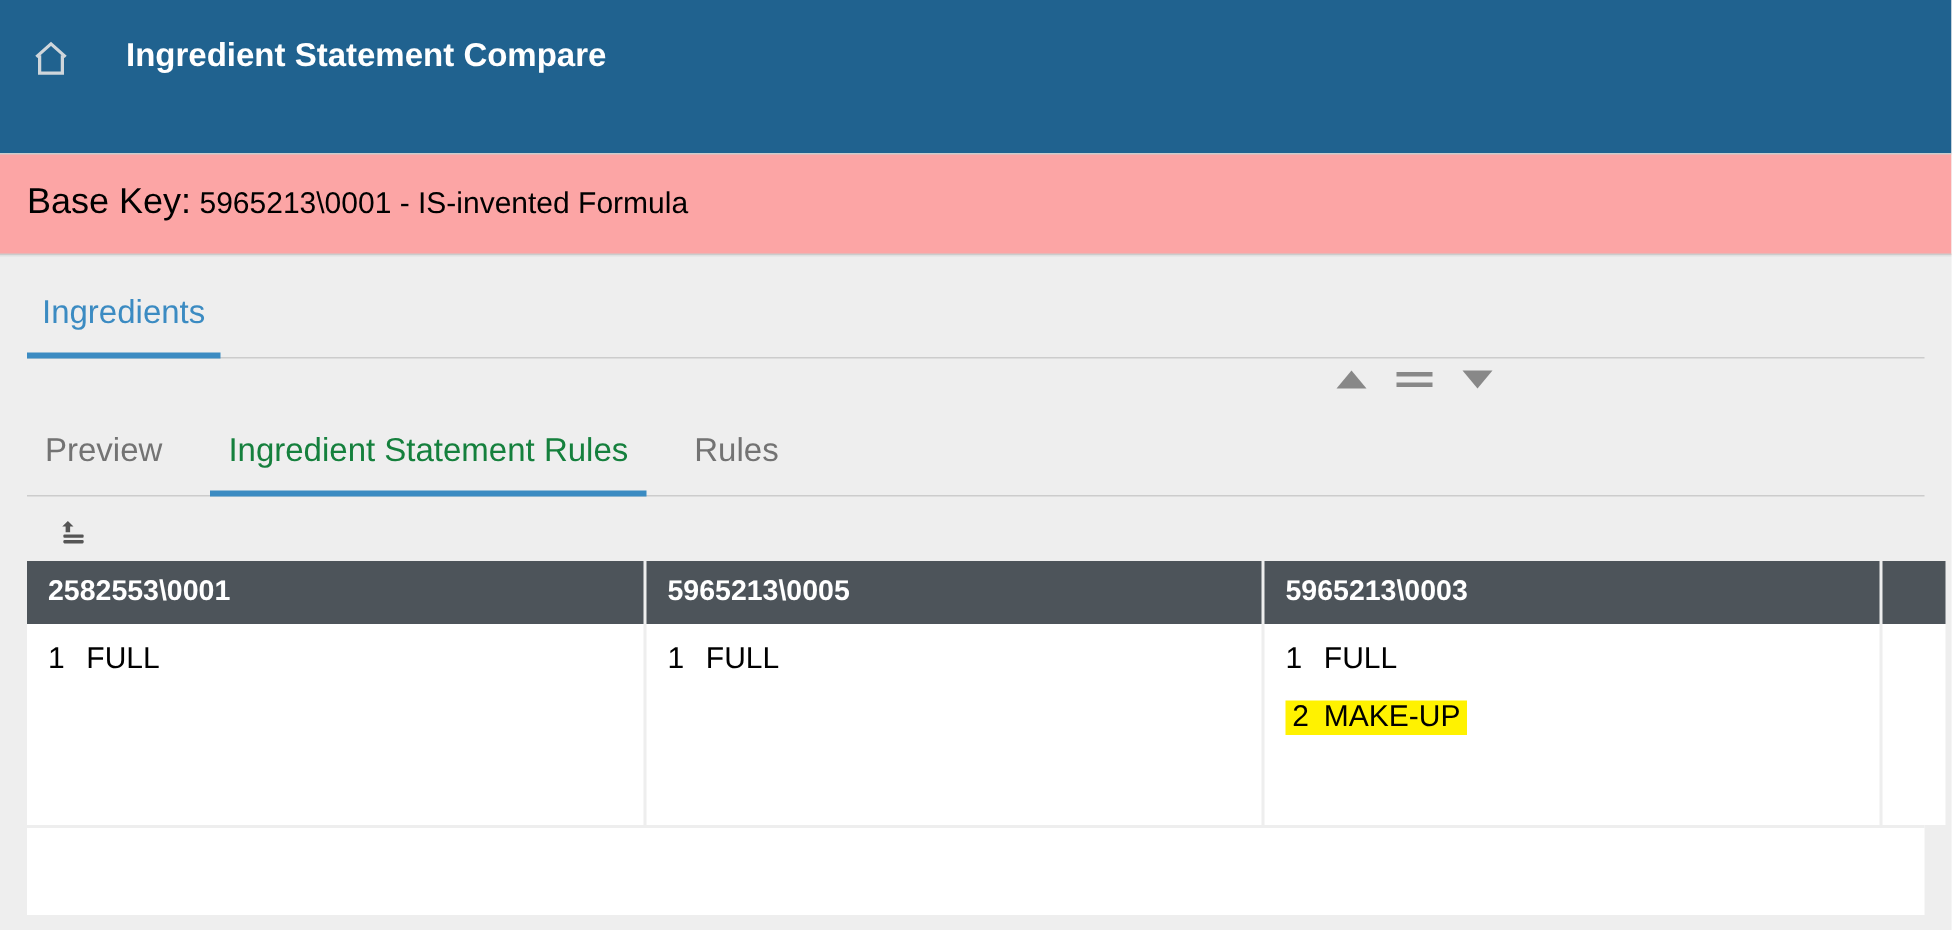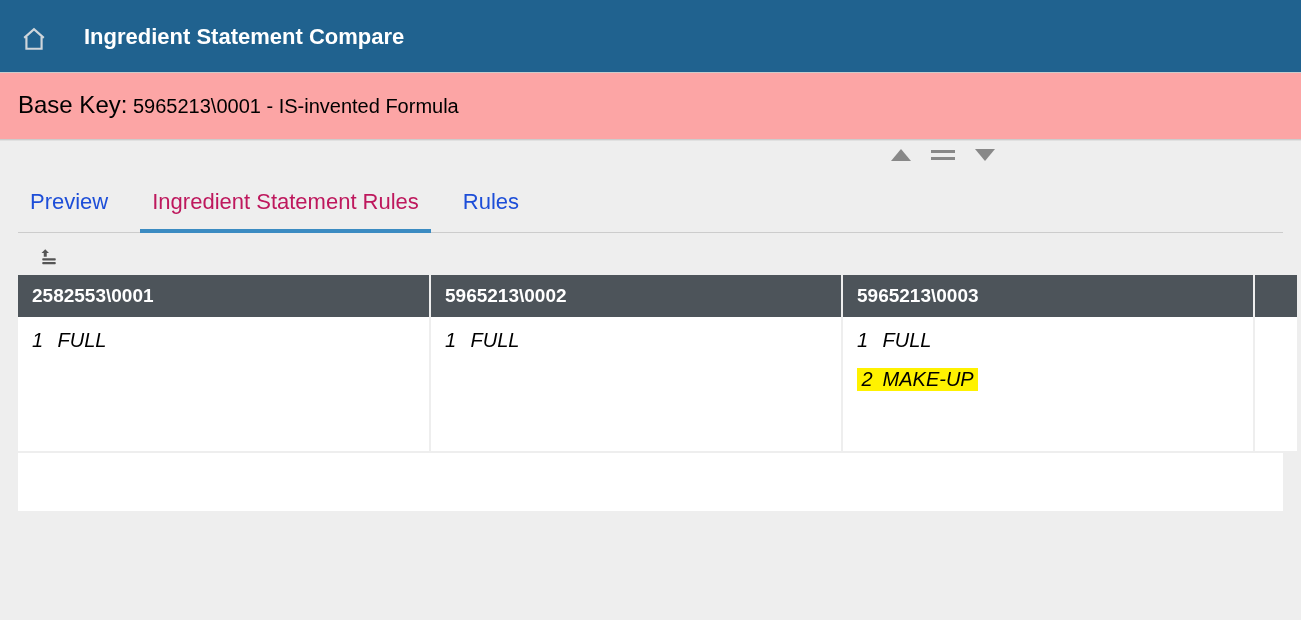--- a/index.html
+++ b/index.html
@@ -8,21 +8,21 @@
     font-family: Arial, Helvetica, sans-serif;
     background: #ffffff;
     color: #000;
     width: 1301px;
     overflow: hidden;
   }
 
   
   .header {
     background: #20628f;
-    height: 72px;
+    height: 102px;
     display: flex;
     align-items: flex-start;
     padding: 24px 0 0 0;
     color: #fff;
   }
   .home-icon {
     width: 68px;
     display: flex;
     justify-content: center;
     align-items: flex-start;
@@ -104,26 +104,26 @@
   .sub-tabs {
     padding: 22px 18px 0 18px;
   }
   .sub-tabs-inner {
     border-bottom: 1px solid #cccccc;
     display: flex;
     gap: 20px;
   }
   .sub-tab {
     font-size: 22px;
-    color: #1d4ed8;
+    color: #737373;
     padding: 0 12px 14px 12px;
     cursor: pointer;
   }
   .sub-tab.active {
-    color: #be185d;
+    color: #15803d;
     border-bottom: 4px solid #3b8bc2;
     margin-bottom: -1px;
   }
 
   
   .table-toolbar {
     padding: 14px 18px 6px 40px;
   }
   .table-toolbar .tbicon {
     cursor: pointer;
@@ -157,21 +157,20 @@
     font-size: 20px;
     padding: 12px 14px 12px 14px;
     border-right: 2px solid #eeeeee;
     height: 134px;
   }
   .cmp-table .extra-th, .cmp-table .extra-td { padding: 0; }
 
   .entry-line {
     margin-bottom: 16px;
     white-space: nowrap;
-    font-style: italic;
   }
   .entry-line .seq { display: inline-block; width: 20px; }
   .entry-line.highlight {
     display: inline-block;
     background: #fff200;
     padding-right: 4px;
     text-align: center;
   }
 
   
@@ -195,20 +194,25 @@
   <div class="app-title">Ingredient Statement Compare</div>
 </div>
 
 <div class="basekey-row">
   <span class="basekey-label">Base Key:</span>
   <span class="basekey-value">5965213\0001 - IS-invented Formula</span>
 </div>
 
 <div class="content">
 
+  <div class="top-tabs">
+    <div class="top-tabs-inner">
+      <div class="top-tab">Ingredients</div>
+    </div>
+  </div>
 
   <div class="section-controls">
     <div class="tri-up"></div>
     <div class="lines">
         <div></div>
         <div></div>
       </div>
     <div class="tri-down"></div>
   </div>
 
@@ -234,21 +238,21 @@
     <table class="cmp-table">
       <colgroup>
         <col class="col-main">
           <col class="col-main">
           <col class="col-main">
           <col class="col-extra">
       </colgroup>
       <thead>
         <tr>
           <th>2582553\0001</th>
-          <th>5965213\0002</th>
+          <th>5965213\0005</th>
           <th>5965213\0003</th>
           <th class="extra-th"></th>
         </tr>
       </thead>
       <tbody>
         <tr>
           <td>
             <div class="entry-line">
               <span class="seq">1</span>
               <span>FULL</span>

